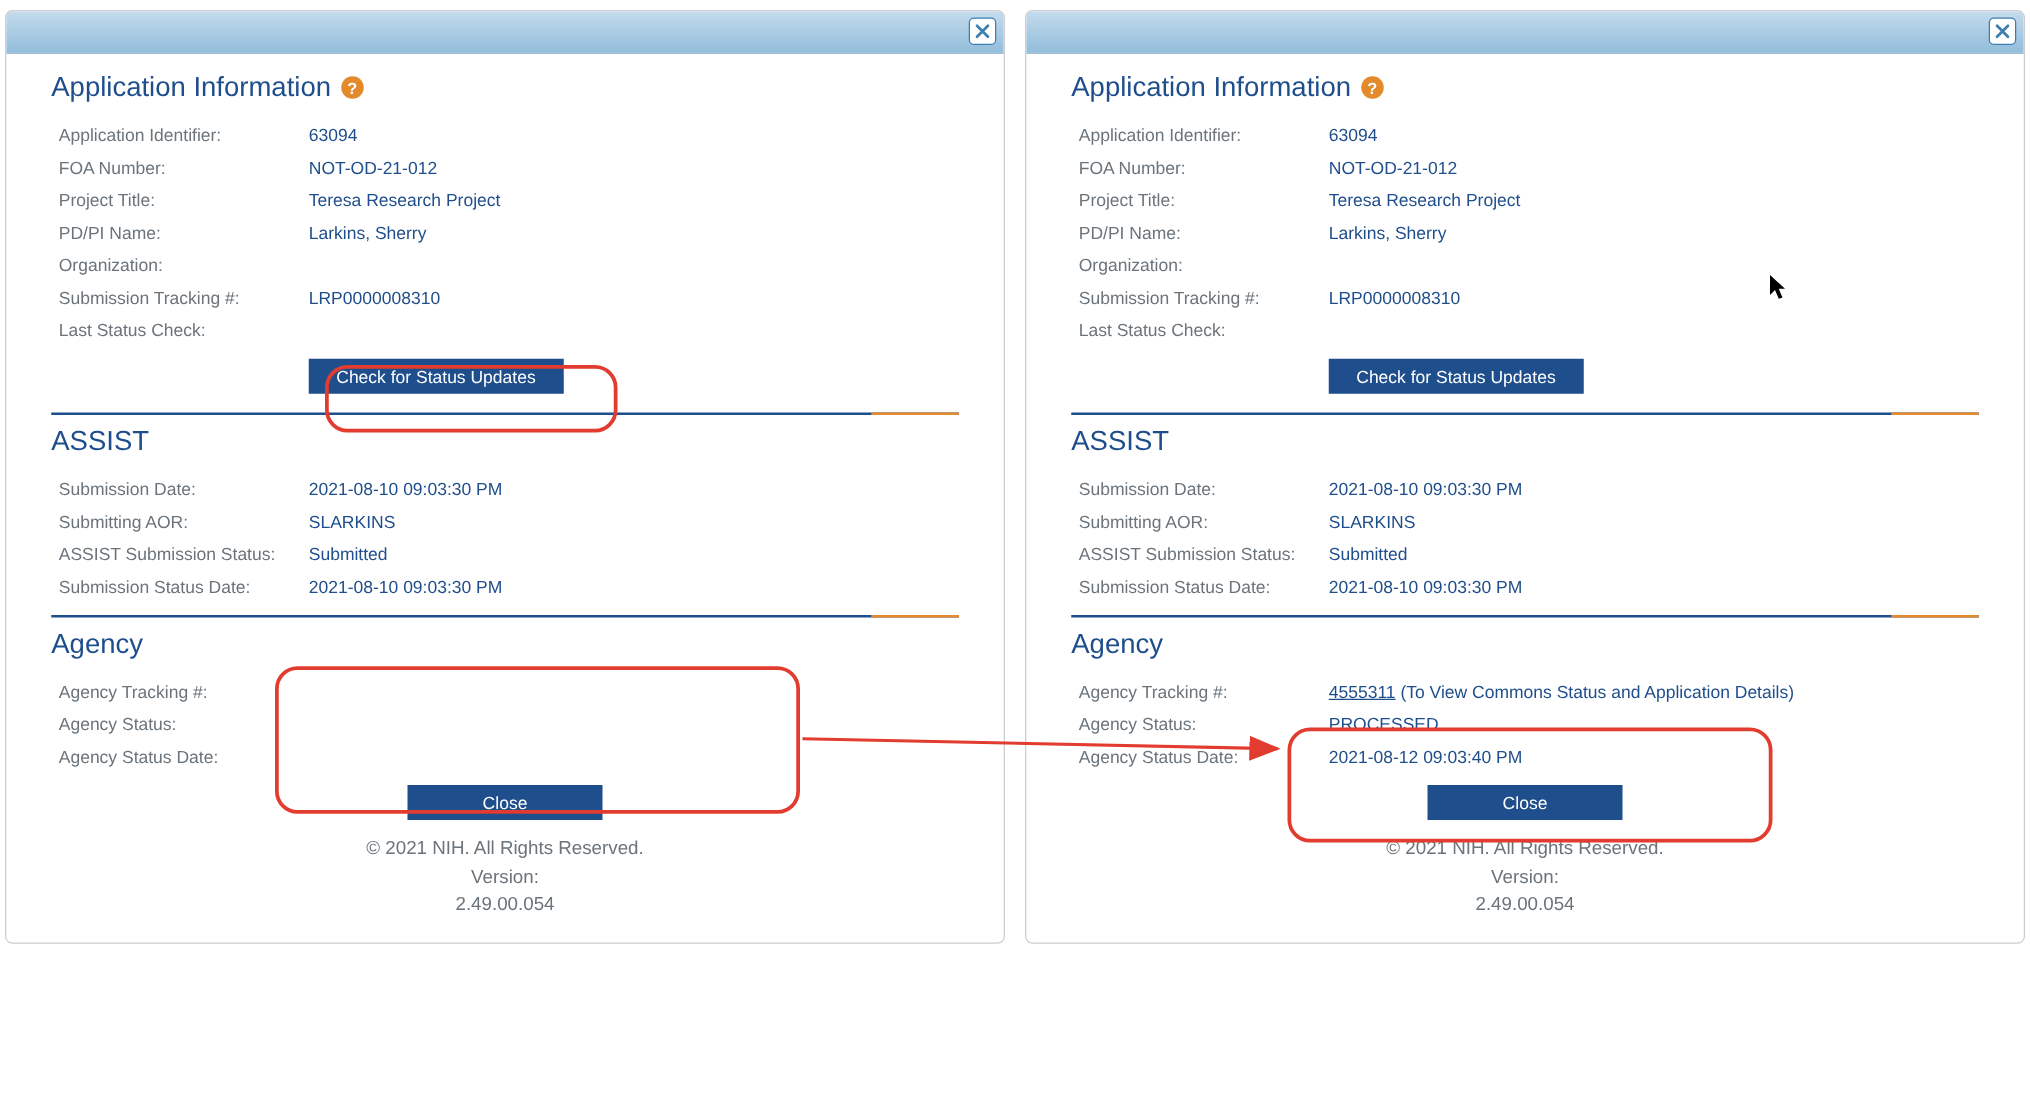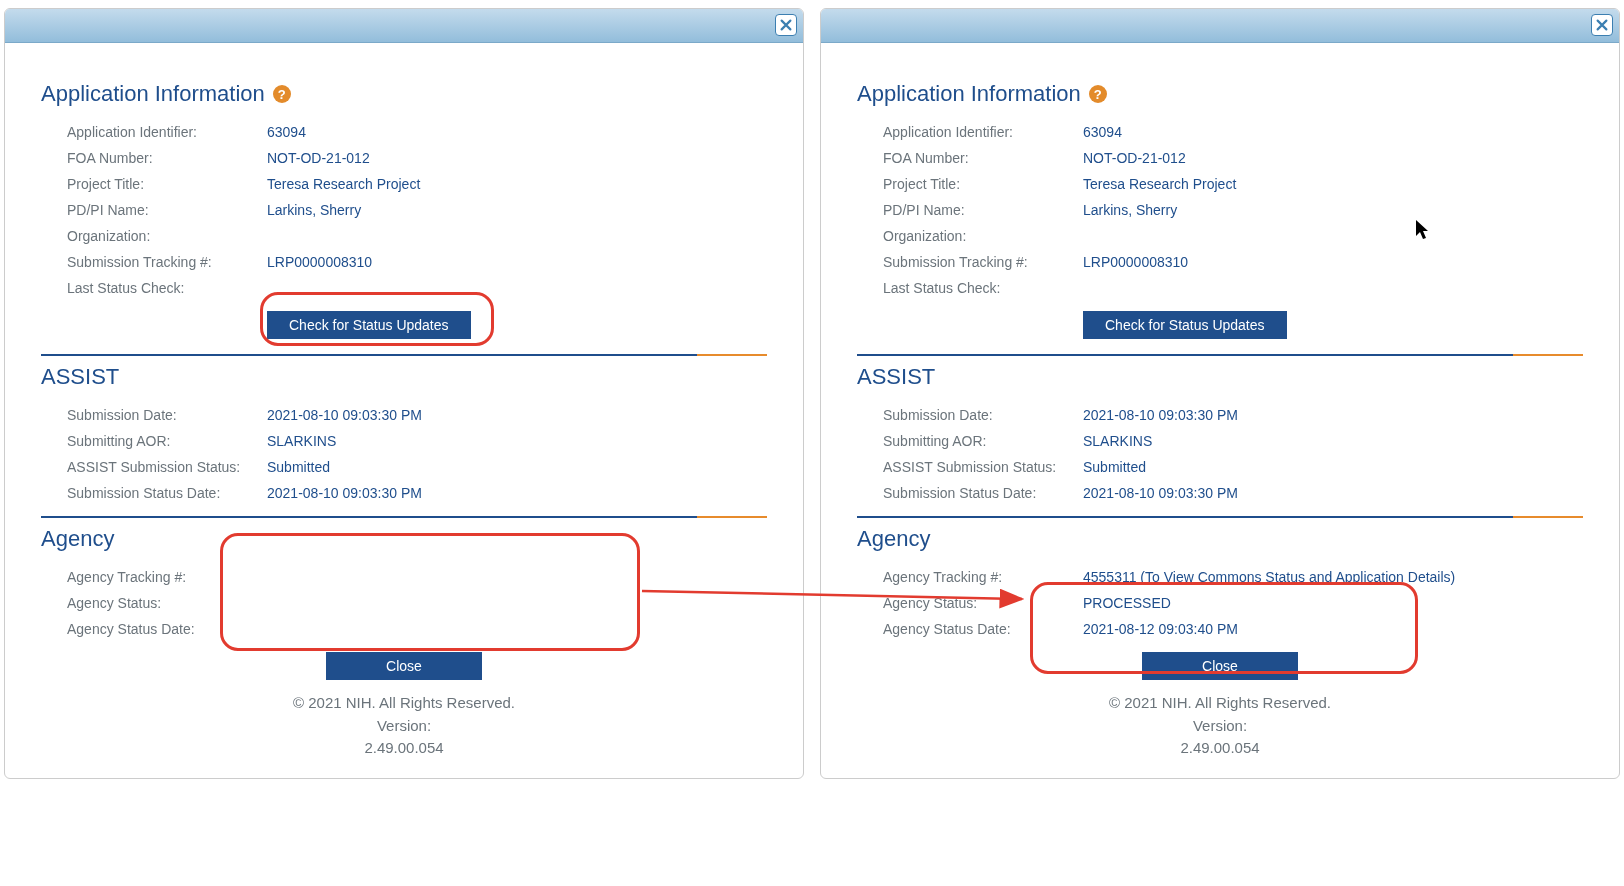--- a/index.html
+++ b/index.html
@@ -45,21 +45,21 @@
       background: #fff;
       border: 1px solid #3c7fb1;
       border-radius: 4px;
       display: flex;
       align-items: center;
       justify-content: center;
       cursor: pointer;
     }
     .close-x svg { width: 14px; height: 14px; }
 
-    .modal-body { padding: 34px 36px 8px 36px; }
+    .modal-body { padding: 10px 36px 8px 36px; }
 
     .sec-heading {
       color: #1f4e8c;
       font-size: 22px;
       font-weight: 400;
       display: flex;
       align-items: center;
       gap: 8px;
       margin: 4px 0 12px 0;
     }
@@ -70,21 +70,20 @@
       display: inline-flex;
       align-items: center;
       justify-content: center;
       color: #fff;
       font-size: 13px;
       font-weight: 700;
       cursor: pointer;
     }
     table.kv {
       border-collapse: collapse;
-      margin-left: 20px;
       width: calc(100% - 20px);
     }
     table.kv td {
       padding: 5px 6px;
       font-size: 14px;
       vertical-align: top;
     }
     table.kv td.k {
       width: 200px;
       color: #6b747b;

